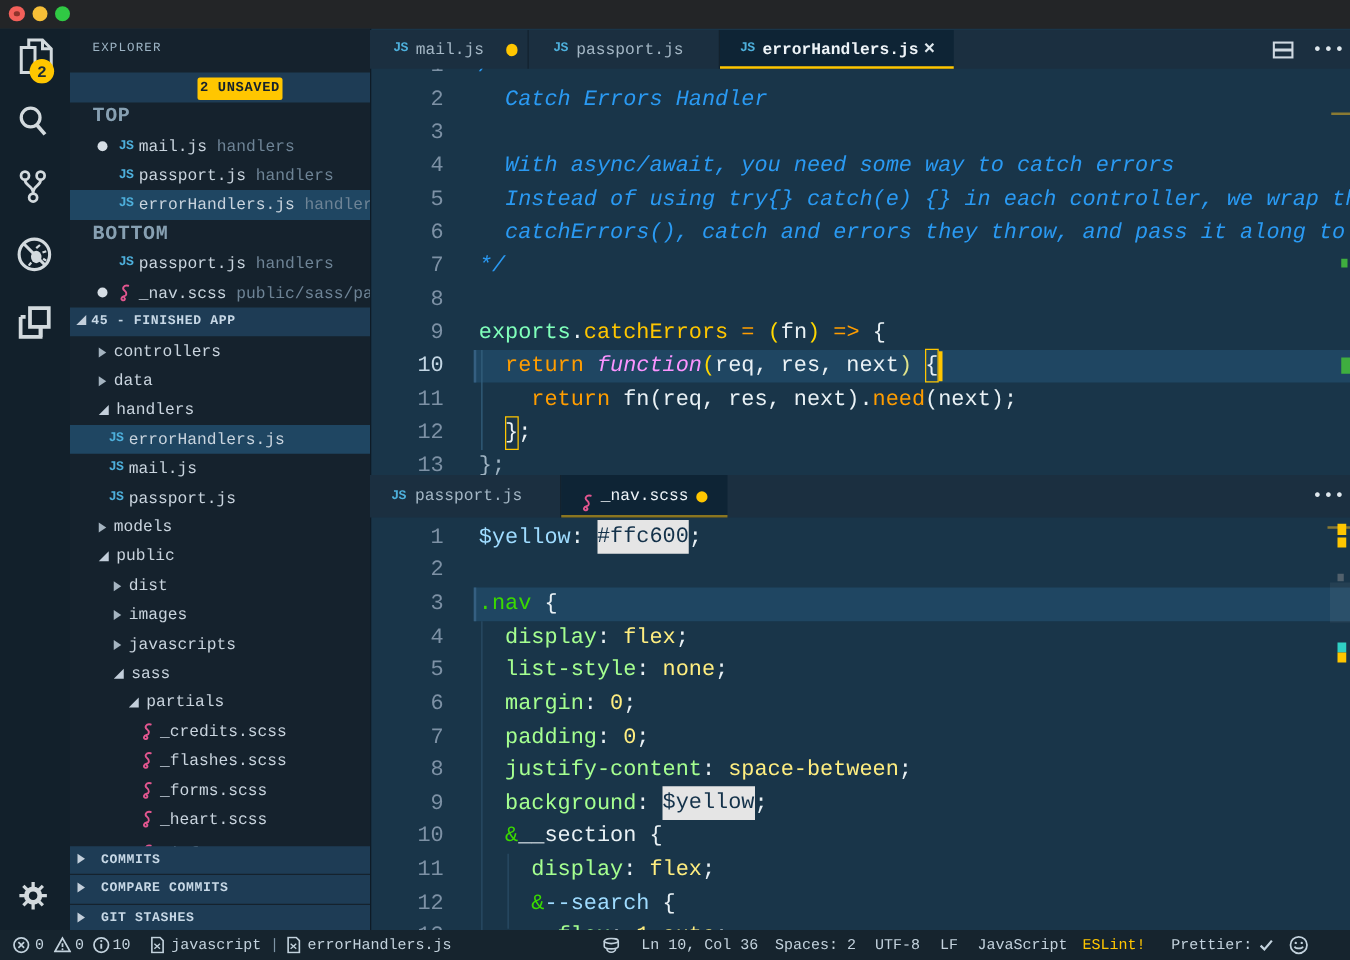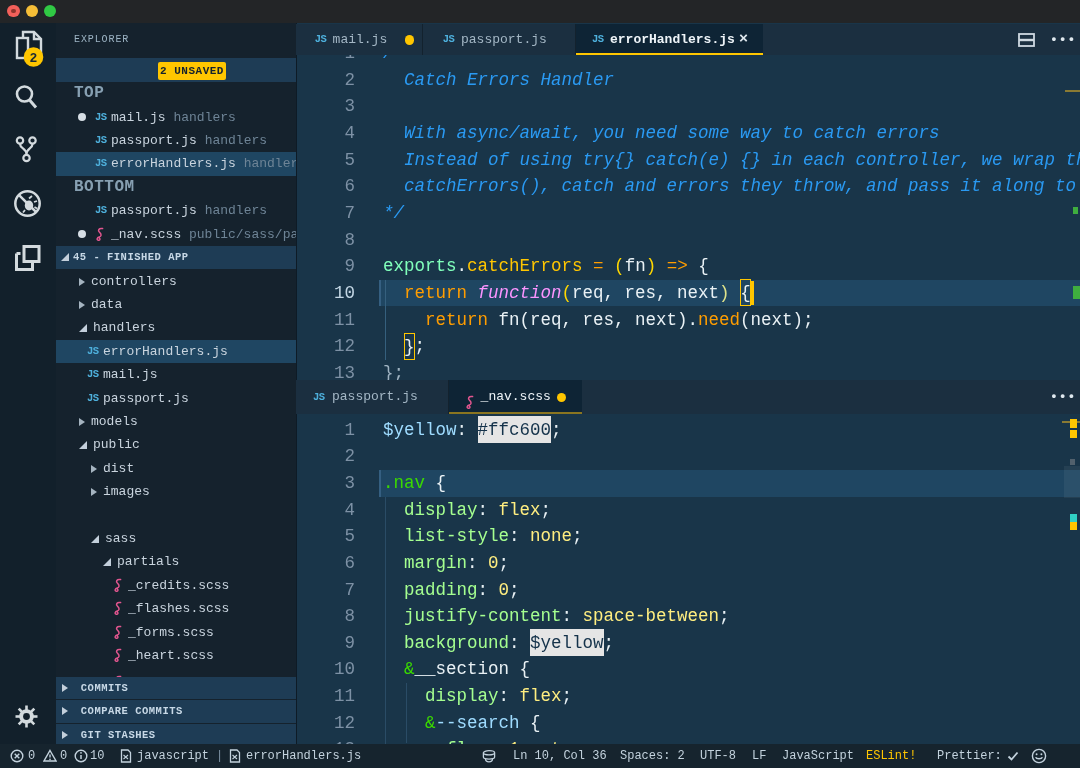--- a/index.html
+++ b/index.html
@@ -120,20 +120,21 @@
 <div class="row" style="top:269.9px;padding-left:23px"><span class="tri-r"></span>data</div>
 <div class="row" style="top:293.3px;padding-left:23px"><span class="tri-e" style="margin-right:6px"></span>handlers</div>
 <div class="seltree" style="top:316.7px"></div>
 <div class="row" style="top:316.7px"><b class="ic jsic" style="left:31px">JS</b><span class="tx" style="left:47px">errorHandlers.js</span></div>
 <div class="row" style="top:340.1px"><b class="ic jsic" style="left:31px">JS</b><span class="tx" style="left:47px">mail.js</span></div>
 <div class="row" style="top:363.5px"><b class="ic jsic" style="left:31px">JS</b><span class="tx" style="left:47px">passport.js</span></div>
 <div class="row" style="top:386.9px;padding-left:23px"><span class="tri-r"></span>models</div>
 <div class="row" style="top:433.7px;padding-left:35px"><span class="tri-r"></span>dist</div>
 <div class="row" style="top:410.3px;padding-left:23px"><span class="tri-e" style="margin-right:6px"></span>public</div>
 <div class="row" style="top:457.1px;padding-left:35px"><span class="tri-r"></span>images</div>
+<div class="row" style="top:480.5px;padding-left:35px"><span class="tri-r"></span>javascripts</div>
 <div class="row" style="top:503.9px;padding-left:35px"><span class="tri-e" style="margin-right:6px"></span>sass</div>
 <div class="row" style="top:550.7px"><span class="ic" style="left:56px"><svg width="11" height="15" viewBox="0 0 11 15" style="margin-top:4px">
             <path d="M8.6 1.6 C4.8 0.8 3.4 3.6 5.6 5.4 C7.8 7.2 7.4 9.6 5.2 10 C3 10.5 2.4 12.8 4.2 13.2 C5.8 13.6 6.6 12 5.4 11.1" fill="none" stroke="#e2568f" stroke-width="1.5" stroke-linecap="round"></path>
           </svg></span><span class="tx" style="left:72px">_credits.scss</span></div>
 <div class="row" style="top:527.3px;padding-left:47px"><span class="tri-e" style="margin-right:6px"></span>partials</div>
 <div class="row" style="top:574.1px"><span class="ic" style="left:56px"><svg width="11" height="15" viewBox="0 0 11 15" style="margin-top:4px">
             <path d="M8.6 1.6 C4.8 0.8 3.4 3.6 5.6 5.4 C7.8 7.2 7.4 9.6 5.2 10 C3 10.5 2.4 12.8 4.2 13.2 C5.8 13.6 6.6 12 5.4 11.1" fill="none" stroke="#e2568f" stroke-width="1.5" stroke-linecap="round"></path>
           </svg></span><span class="tx" style="left:72px">_flashes.scss</span></div>
 <div class="row" style="top:620.9px"><span class="ic" style="left:56px"><svg width="11" height="15" viewBox="0 0 11 15" style="margin-top:4px">
             <path d="M8.6 1.6 C4.8 0.8 3.4 3.6 5.6 5.4 C7.8 7.2 7.4 9.6 5.2 10 C3 10.5 2.4 12.8 4.2 13.2 C5.8 13.6 6.6 12 5.4 11.1" fill="none" stroke="#e2568f" stroke-width="1.5" stroke-linecap="round"></path>

